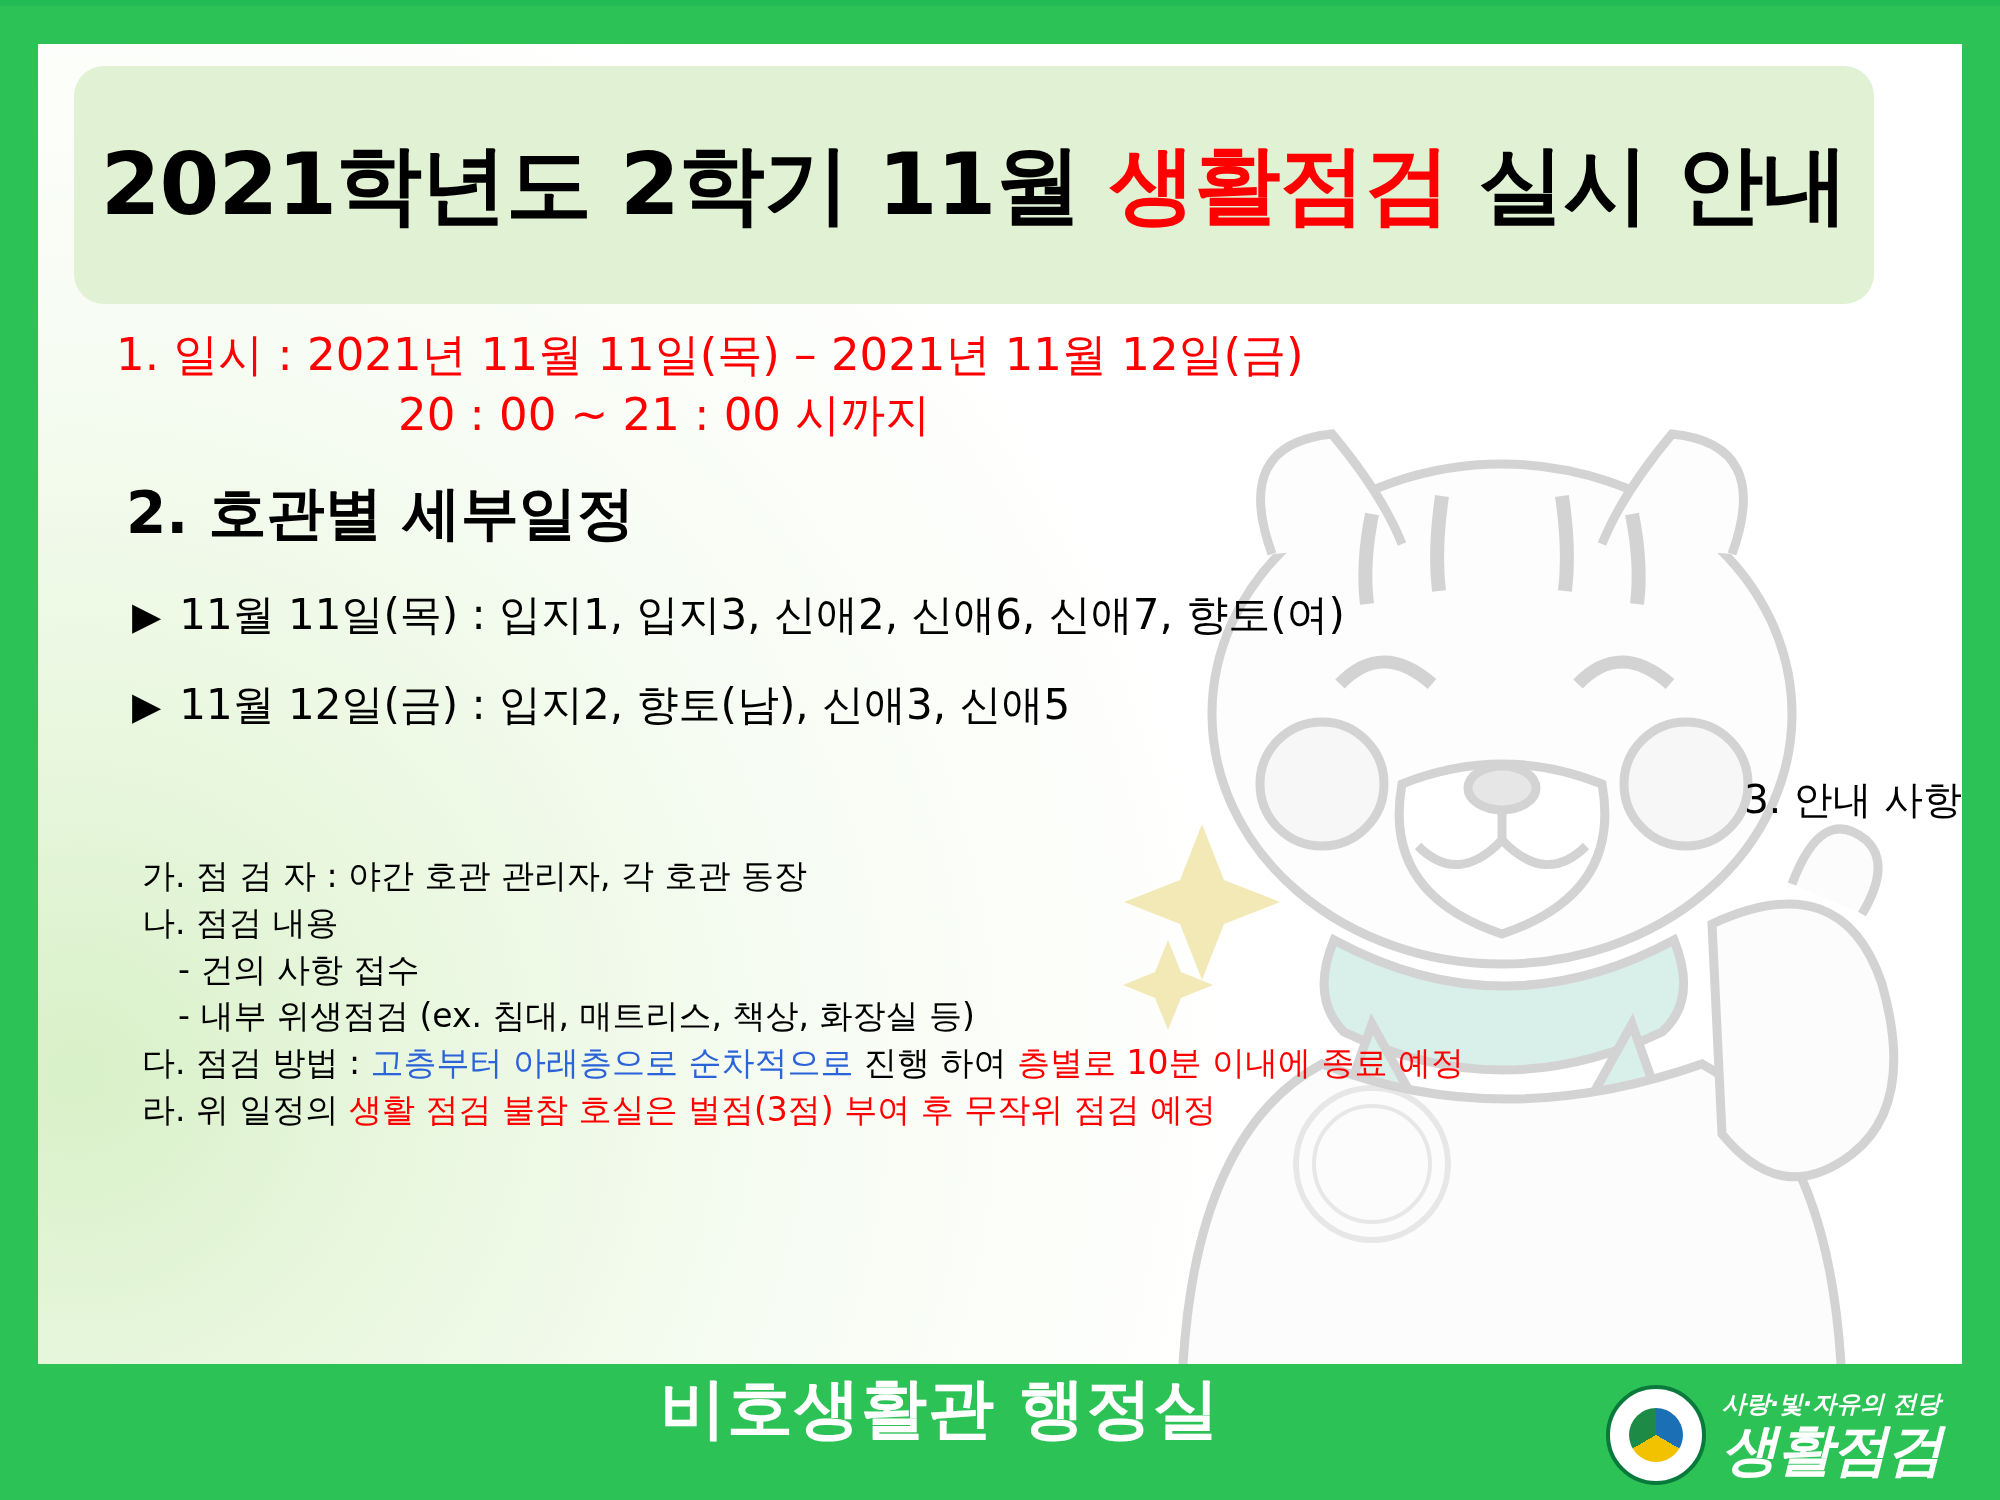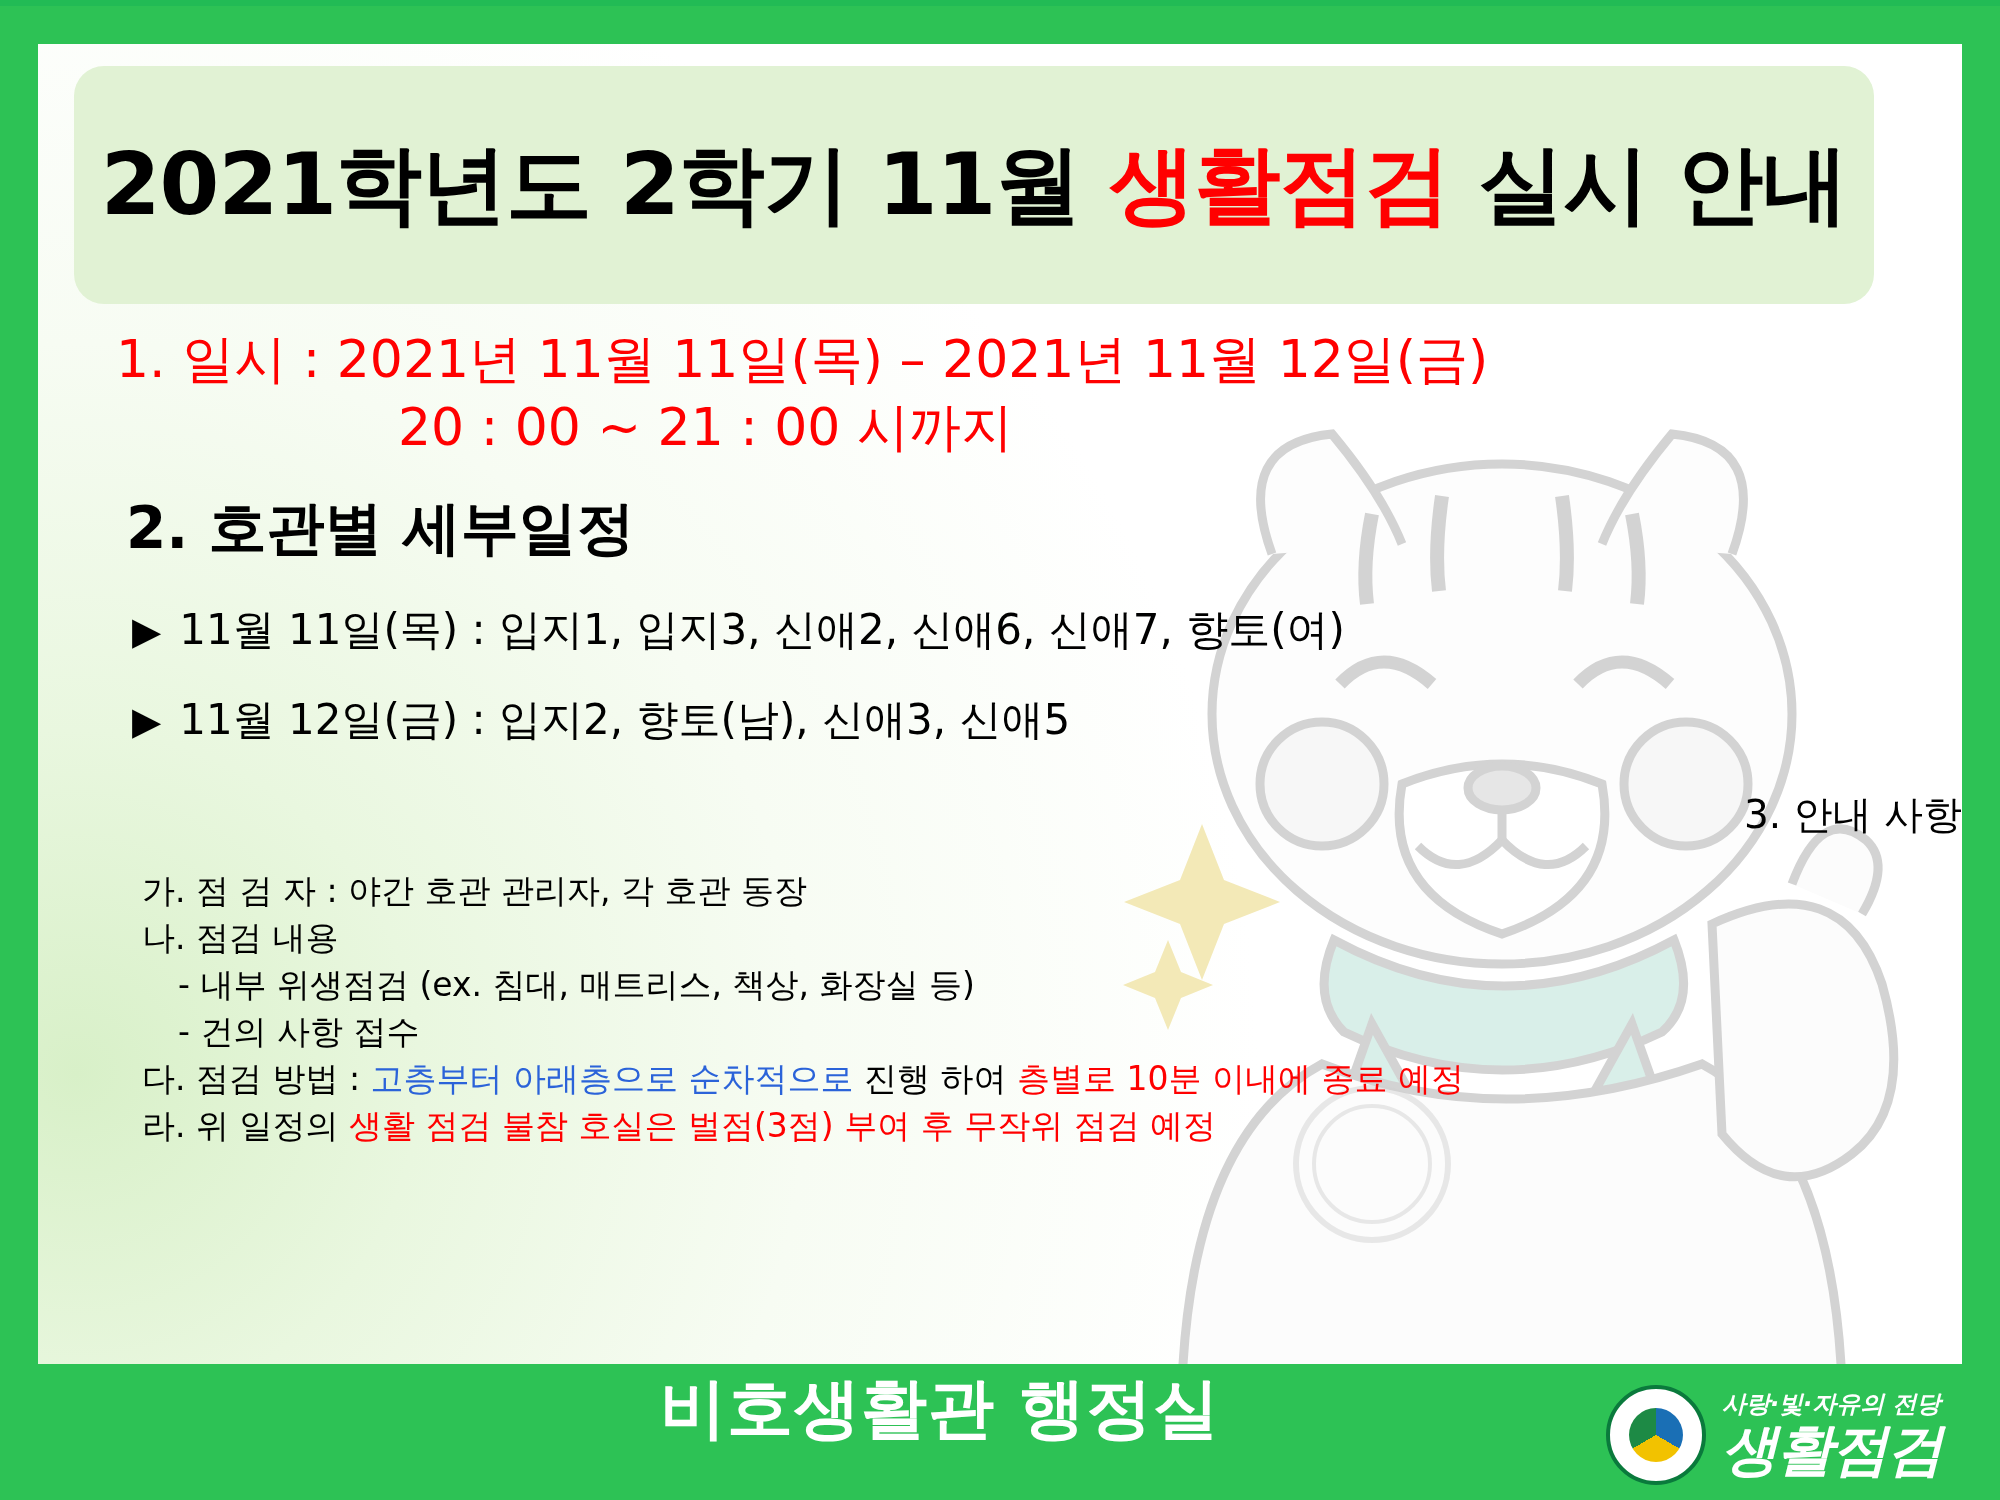--- a/index.html
+++ b/index.html
@@ -53,21 +53,21 @@
   }
   .title-text .hl{color:#ff0000;}
 
   .content{
     position:absolute;
     left:0;top:286px;
     width:1924px;
   }
   .line-red{
     color:#ff0000;
-    font-size:52px;
+    font-size:45px;
     font-weight:400;
     line-height:1.12;
     white-space:nowrap;
   }
   .l1{ margin-left:78px; }
   .l2{ margin-left:360px; margin-top:10px;}
 
   .sec-head{
     color:#000;
     font-size:58px;
@@ -223,22 +223,22 @@
 
       <div class="bullet">
         <span class="tri">▶</span><span>11월 12일(금) : 입지2, 향토(남), 신애3, 신애5</span>
       </div>
 
       <div class="sec-head3">3. 안내 사항</div>
 
       <div class="small-list">
         <div>가. 점 검 자 : 야간 호관 관리자, 각 호관 동장</div>
         <div>나. 점검 내용</div>
+        <div class="indent">- 건의 사항 접수</div>
         <div class="indent">- 내부 위생점검 (ex. 침대, 매트리스, 책상, 화장실 등)</div>
-        <div class="indent">- 건의 사항 접수</div>
         <div><span>다. 점검 방법 : </span><span class="blue">고층부터 아래층으로 순차적으로</span><span> 진행 하여 </span><span class="red">층별로 10분 이내에 종료 예정</span></div>
         <div><span>라. 위 일정의 </span><span class="red">생활 점검 불참 호실은 벌점(3점) 부여 후 무작위 점검 예정</span></div>
       </div>
 
     </div>
   </div>
 
   <div class="footer">
     <div class="footer-text">비호생활관 행정실</div>
 

